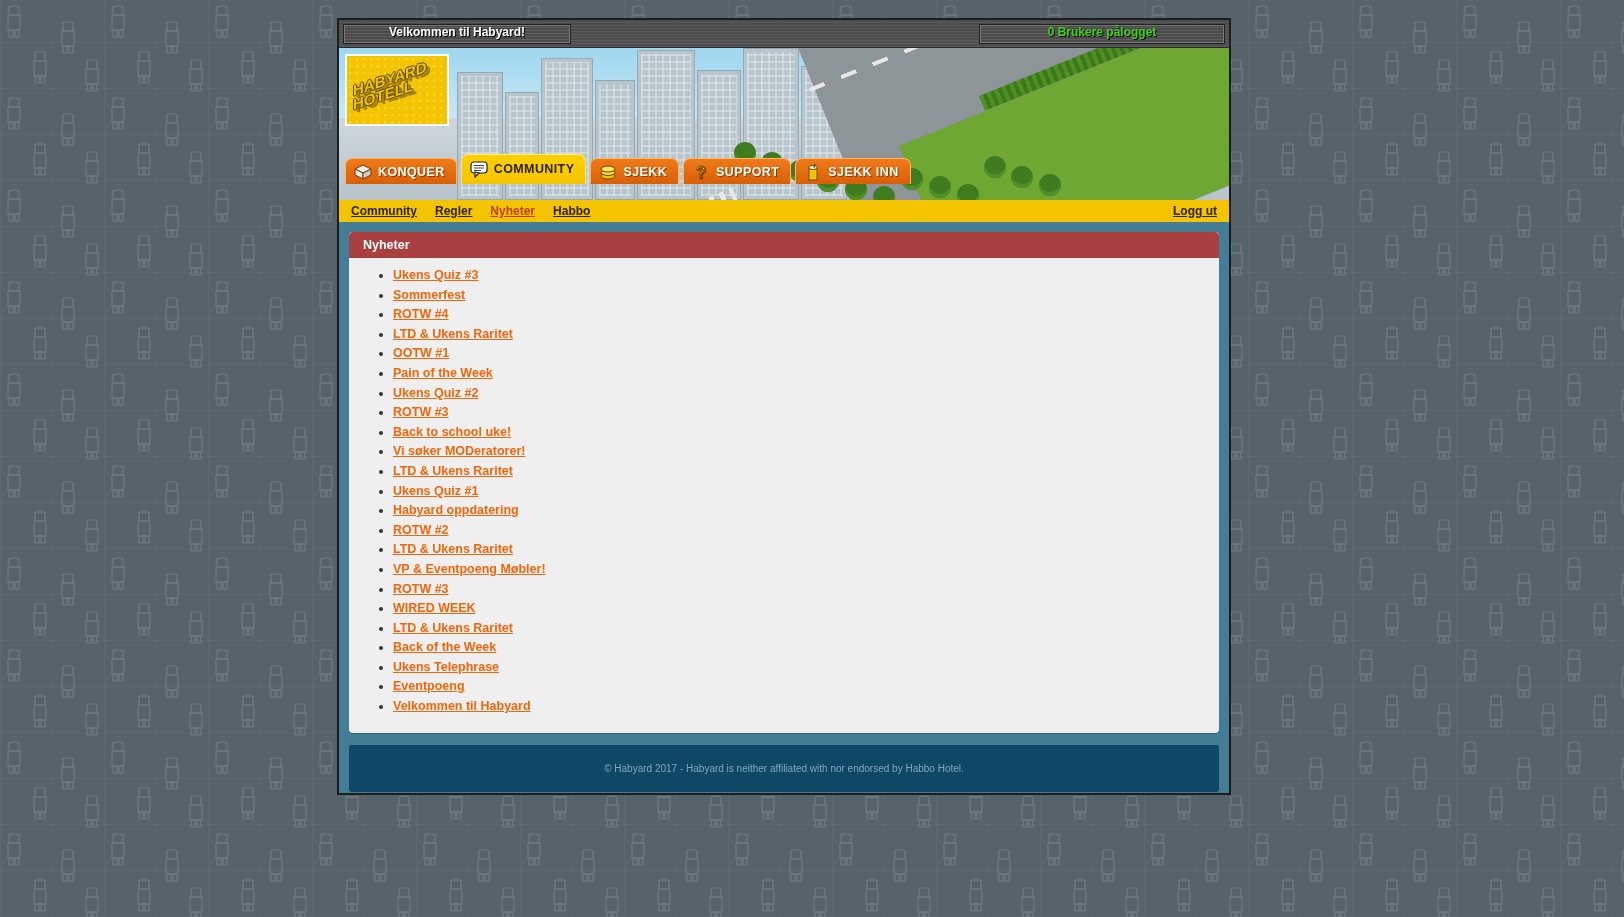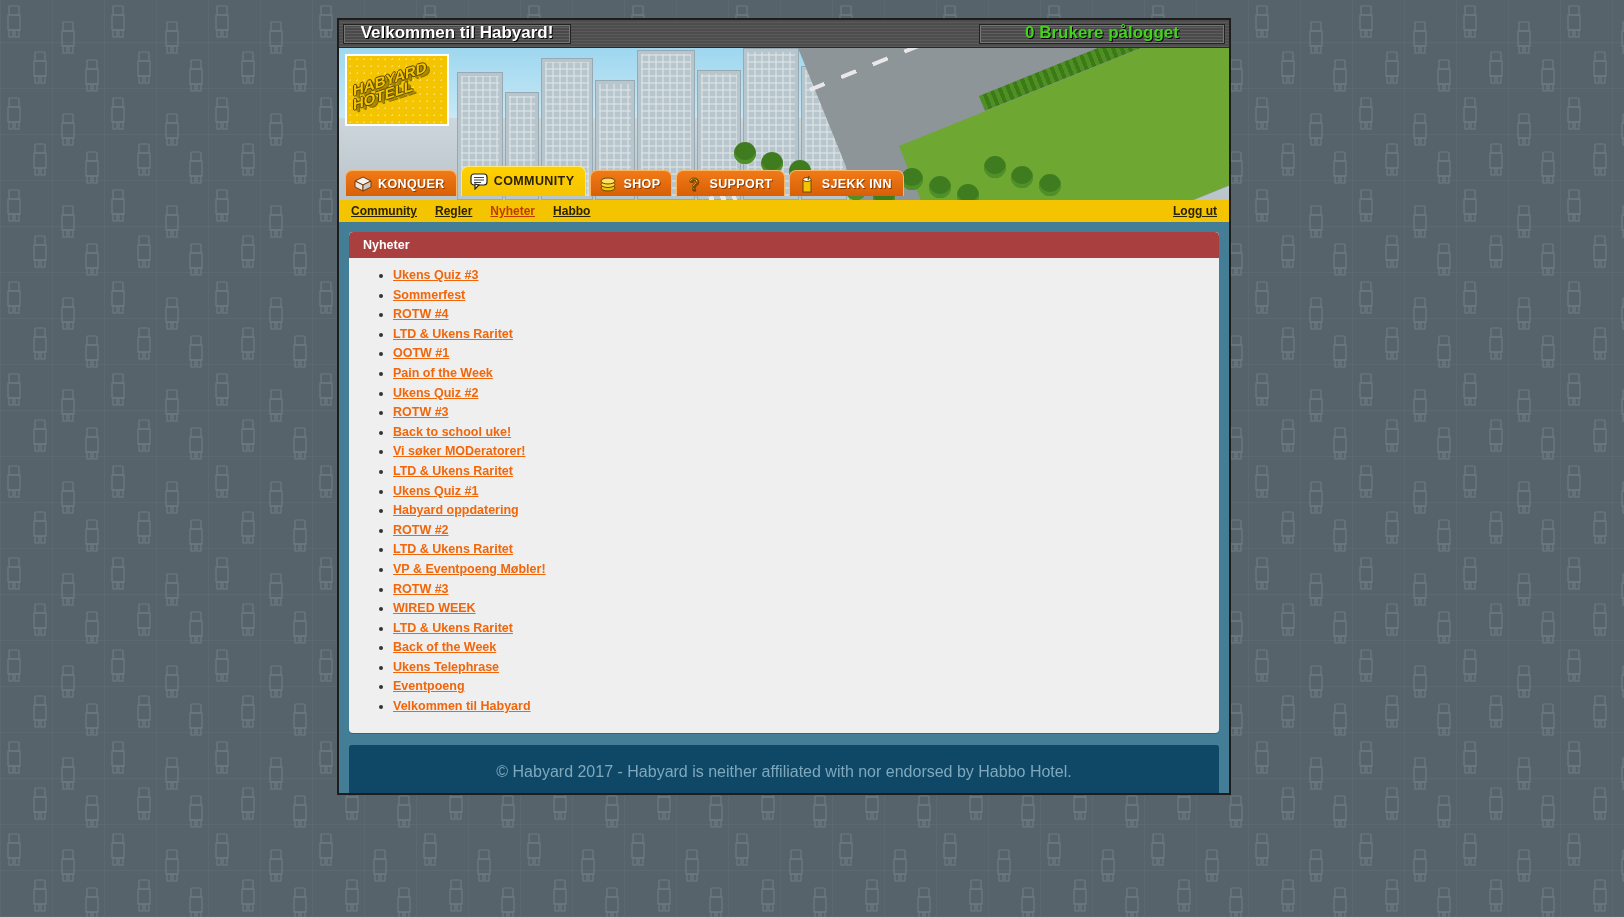--- a/index.html
+++ b/index.html
@@ -45,23 +45,23 @@
     align-items: center;
     padding: 0 4px;
     box-sizing: border-box;
     border-bottom: 1px solid #2a2a2a;
   }
   .tb-plate {
     height: 20px;
     background: repeating-linear-gradient(0deg, #5e5e5e 0 1px, #4a4a4a 1px 3px);
     border: 1px solid #222;
     box-shadow: 0 0 0 1px #777 inset;
-    display: flex; align-items: flex-end; justify-content: center;
+    display: flex; align-items: flex-start; justify-content: center;
     box-sizing: border-box;
-    font-size: 17px;
+    font-size: 12px;
     font-weight: bold;
   }
   #welcome-plate { width: 228px; color: #ffffff; text-shadow: 1px 1px 0 #000; }
   #tb-spacer { flex: 1; }
   #users-plate { width: 246px; color: #41d41a; text-shadow: 1px 1px 0 #000; }
 
   
   #banner {
     position: relative;
     height: 152px;
@@ -133,21 +133,21 @@
     color:#f5c400;
     text-shadow:
       -1px 0 #5a4a00, 1px 0 #5a4a00, 0 -1px #5a4a00, 0 1px #5a4a00,
       2px 2px 0 #a98900, 3px 3px 0 #a98900, 4px 4px 0 #8a7000;
     font-family:"Liberation Sans", sans-serif;
     white-space: nowrap;
   }
 
   
   #nav-tabs{
-    position:absolute; left:6px; bottom:4px;
+    position:absolute; left:6px; bottom:16px;
     display:flex; align-items:flex-end; gap:4px;
     z-index: 5;
   }
   .tab{
     display:flex; align-items:center; gap:6px;
     height:26px;
     padding:0 11px 0 8px;
     background: linear-gradient(180deg,#f07a18 0%, #d85f06 100%);
     border:1px solid #ffb462;
     border-bottom:none;
@@ -234,21 +234,21 @@
     font-size:12.5px;
     cursor:pointer;
   }
 
   
   #footer{
     margin-top: 12px;
     background:#0e4866;
     color:#7fa8bd;
     text-align:center;
-    font-size:16px;
+    font-size:10px;
     padding: 18px 16px;
     border-radius: 3px;
   }
 </style>
 </head>
 <body>
 
 <svg id="bg-figures" width="1624" height="917" xmlns="http://www.w3.org/2000/svg">
   <defs>
     <g id="avatar">
@@ -339,21 +339,21 @@
         </svg>
         <span>COMMUNITY</span>
       </div>
 
       <div class="tab">
         <svg class="tab-ico" viewBox="0 0 18 18">
           <ellipse cx="9" cy="13" rx="7" ry="3" fill="#f5c400" stroke="#6b4a00" stroke-width="1"></ellipse>
           <ellipse cx="9" cy="9.5" rx="7" ry="3" fill="#ffd633" stroke="#6b4a00" stroke-width="1"></ellipse>
           <ellipse cx="9" cy="6" rx="7" ry="3" fill="#ffe066" stroke="#6b4a00" stroke-width="1"></ellipse>
         </svg>
-        <span>SHOP</span>
+        <span>SJEKK</span>
       </div>
 
       <div class="tab">
         <svg class="tab-ico" viewBox="0 0 18 18">
           <text x="9" y="15" font-size="16" font-weight="bold" text-anchor="middle" fill="#ffd633" stroke="#6b4a00" stroke-width="0.8" font-family="Liberation Sans, sans-serif">?</text>
         </svg>
         <span>SUPPORT</span>
       </div>
 
       <div class="tab">

